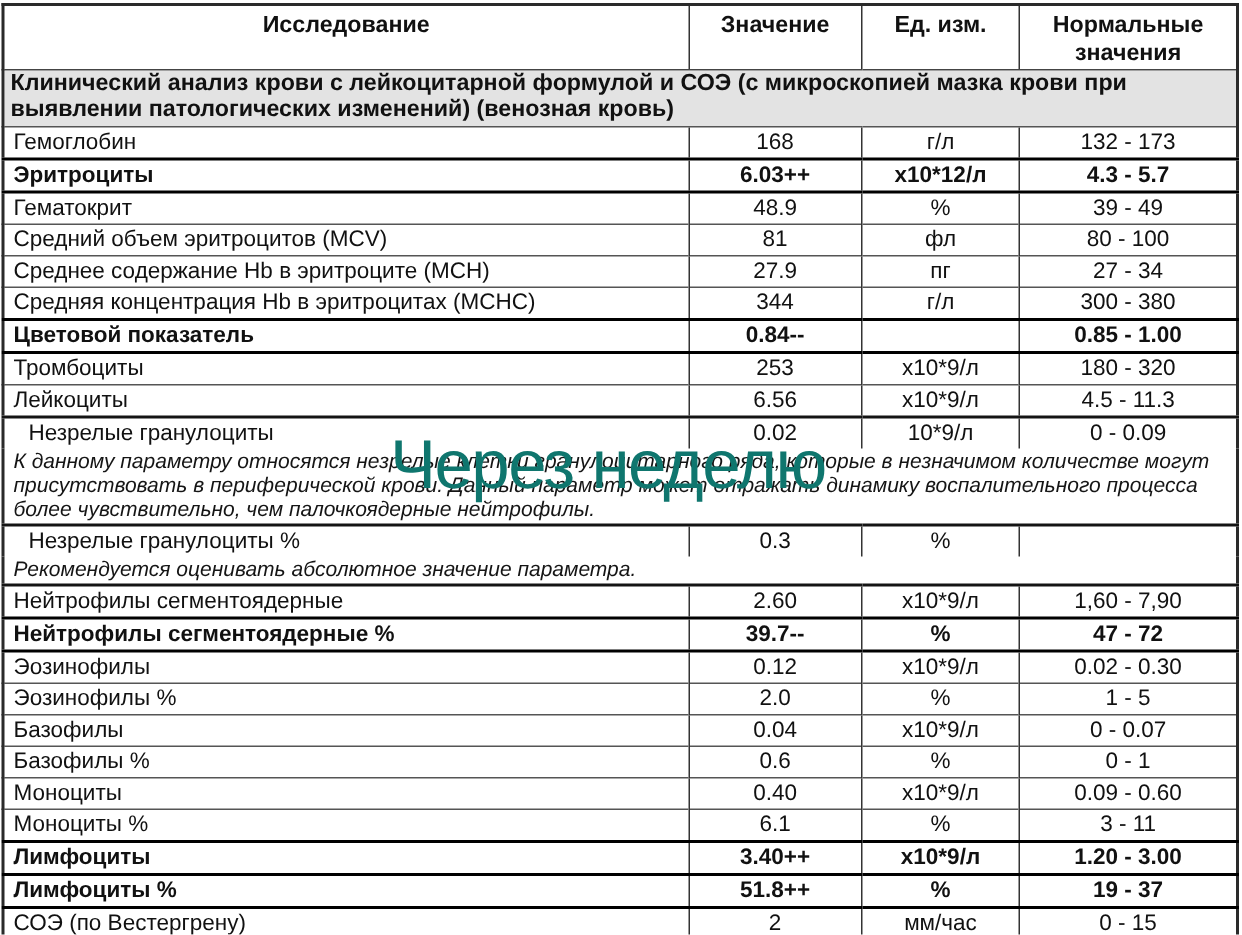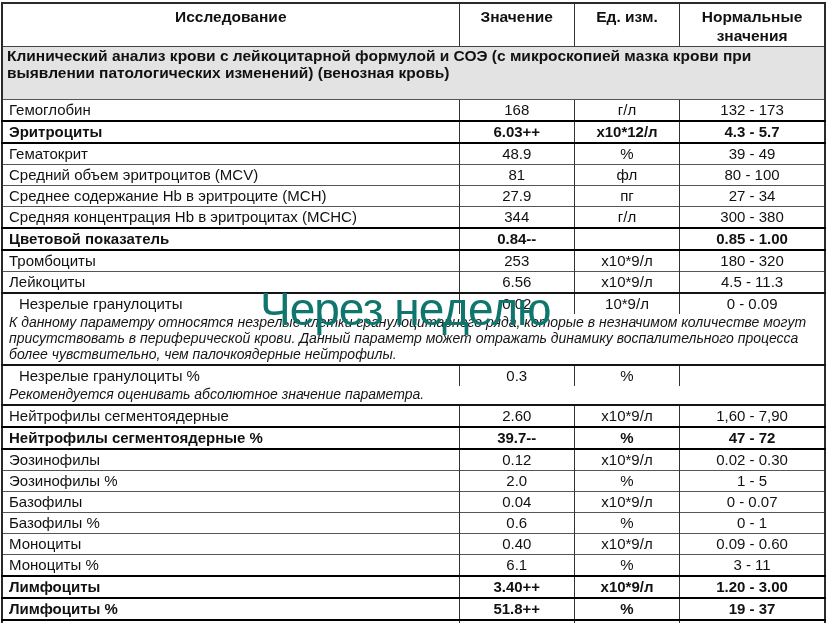--- a/index.html
+++ b/index.html
@@ -51,21 +51,21 @@
     overflow: hidden;
   }
   td:first-child { border-left: none; }
   td.val, td.unit, td.range { text-align: center; padding: 1px 2px; }
 
   tr.section td {
     background: #e3e3e3;
     font-weight: bold;
     font-size: 15.5px;
     line-height: 16.5px;
-    padding: 1px 6px 18px 4px;
+    padding: 1px 6px 3px 4px;
     white-space: normal;
     border-left: none;
     height: auto;
   }
   tr.note td {
     font-style: italic;
     font-size: 14px;
     line-height: 16px;
     padding: 0 4px 2px 6px;
     white-space: normal;

